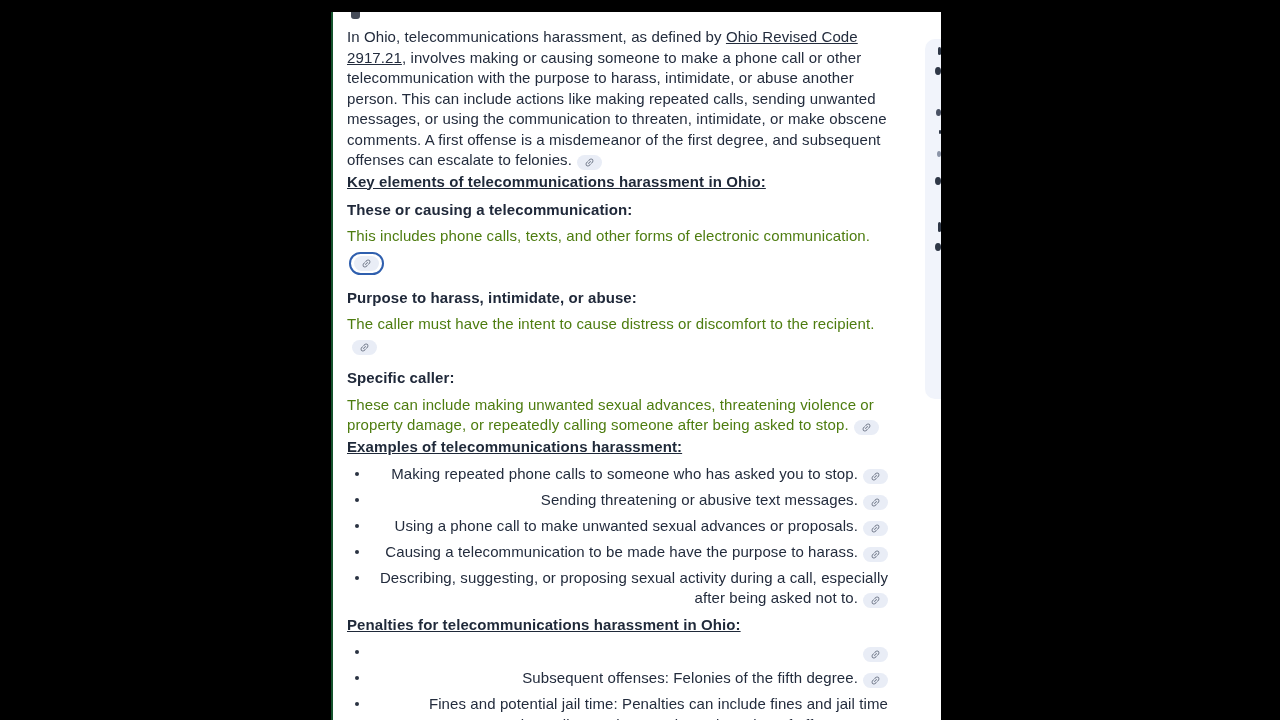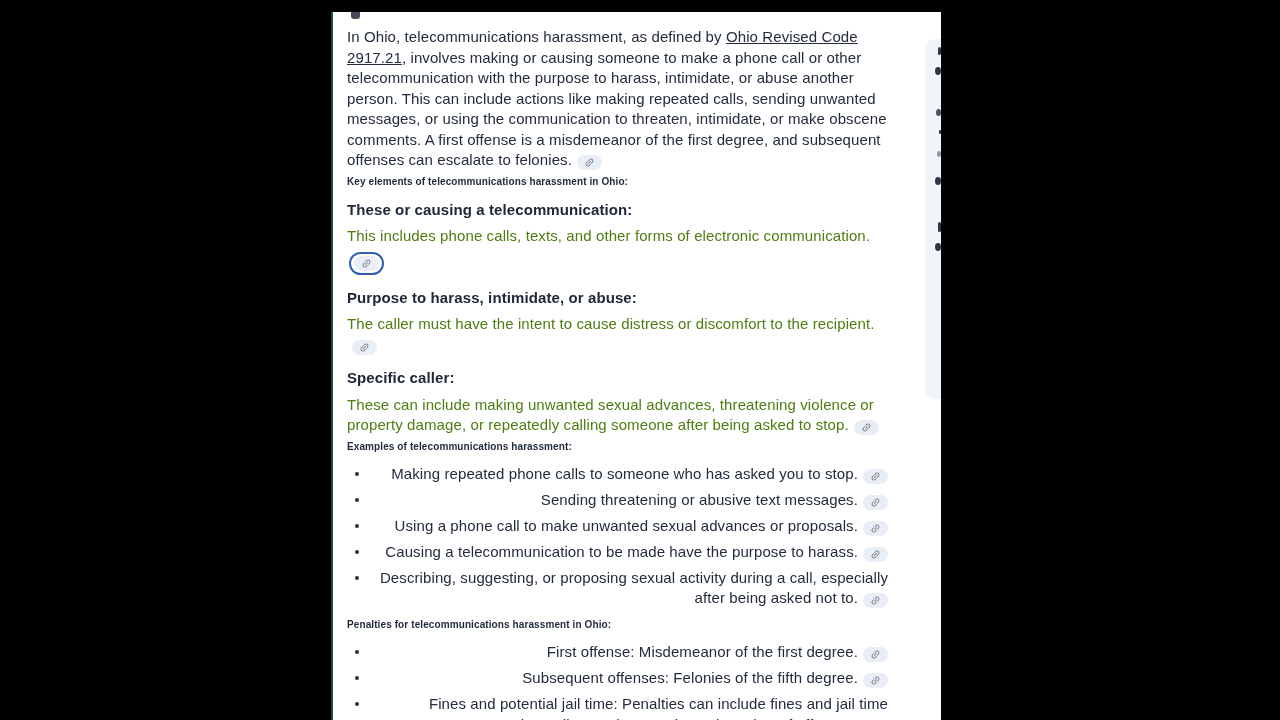--- a/index.html
+++ b/index.html
@@ -16,22 +16,22 @@
     display:flow-root;
     color:#232c3d; font-size:15px; line-height:20.5px; letter-spacing:0.1px;
   }
   .cutoff-top {
     position:absolute; left:18px; top:0; width:9px; height:7px;
     background:#454b57; border-radius:0 0 3px 3px;
   }
   .intro { margin:15px 0 0 0; }
   .code-link { color:inherit; text-decoration:underline; cursor:pointer; }
   h3.sec {
-    font-size:10px; line-height:21px; font-weight:700; color:#1f2939;
-    margin:0; padding:0;
+    font-size:15px; line-height:21px; font-weight:700; color:#1f2939;
+    margin:0; padding:0;text-decoration:underline;
   }
   .sec-key { margin-top:22px; }
   .sec-examples { margin-top:17px; }
   .sec-penalties { margin-top:13px; }
   .sub-title {
     font-weight:700; color:#20293a; margin-top:13px; line-height:20.5px;
   }
   .sub-title.first { margin-top:8px; }
   .sub-body { color:#4d7c0f; margin-top:6px; }
   ul.bullets {
@@ -142,21 +142,21 @@
         <li><span class="dot"></span><span>Describing, suggesting, or proposing sexual activity during a call, especially after being asked not to.</span><span class="chip">
               <svg viewBox="0 0 24 24" width="11" height="11">
                 <path fill="#6e7687" d="M3.9 12c0-1.71 1.39-3.1 3.1-3.1h4V7H7c-2.76 0-5 2.24-5 5s2.24 5 5 5h4v-1.9H7c-1.71 0-3.1-1.39-3.1-3.1zM8 13h8v-2H8v2zm9-6h-4v1.9h4c1.71 0 3.1 1.39 3.1 3.1s-1.39 3.1-3.1 3.1h-4V17h4c2.76 0 5-2.24 5-5s-2.24-5-5-5z"></path>
               </svg>
             </span></li>
       </ul>
 
       <h3 class="sec sec-penalties">Penalties for telecommunications harassment in Ohio:</h3>
 
       <ul class="bullets">
-        <li><span class="dot"></span><span>First offense: Misdemeanor of the first degree.</span><span class="chip">
+        <li><span class="dot"></span><span class="chip">
               <svg viewBox="0 0 24 24" width="11" height="11">
                 <path fill="#6e7687" d="M3.9 12c0-1.71 1.39-3.1 3.1-3.1h4V7H7c-2.76 0-5 2.24-5 5s2.24 5 5 5h4v-1.9H7c-1.71 0-3.1-1.39-3.1-3.1zM8 13h8v-2H8v2zm9-6h-4v1.9h4c1.71 0 3.1 1.39 3.1 3.1s-1.39 3.1-3.1 3.1h-4V17h4c2.76 0 5-2.24 5-5s-2.24-5-5-5z"></path>
               </svg>
             </span></li>
         <li><span class="dot"></span><span>Subsequent offenses: Felonies of the fifth degree.</span><span class="chip">
               <svg viewBox="0 0 24 24" width="11" height="11">
                 <path fill="#6e7687" d="M3.9 12c0-1.71 1.39-3.1 3.1-3.1h4V7H7c-2.76 0-5 2.24-5 5s2.24 5 5 5h4v-1.9H7c-1.71 0-3.1-1.39-3.1-3.1zM8 13h8v-2H8v2zm9-6h-4v1.9h4c1.71 0 3.1 1.39 3.1 3.1s-1.39 3.1-3.1 3.1h-4V17h4c2.76 0 5-2.24 5-5s-2.24-5-5-5z"></path>
               </svg>
             </span></li>
         <li><span class="dot"></span><span>Fines and potential jail time: Penalties can include fines and jail time depending on the severity and number of offenses.</span><span class="chip">

